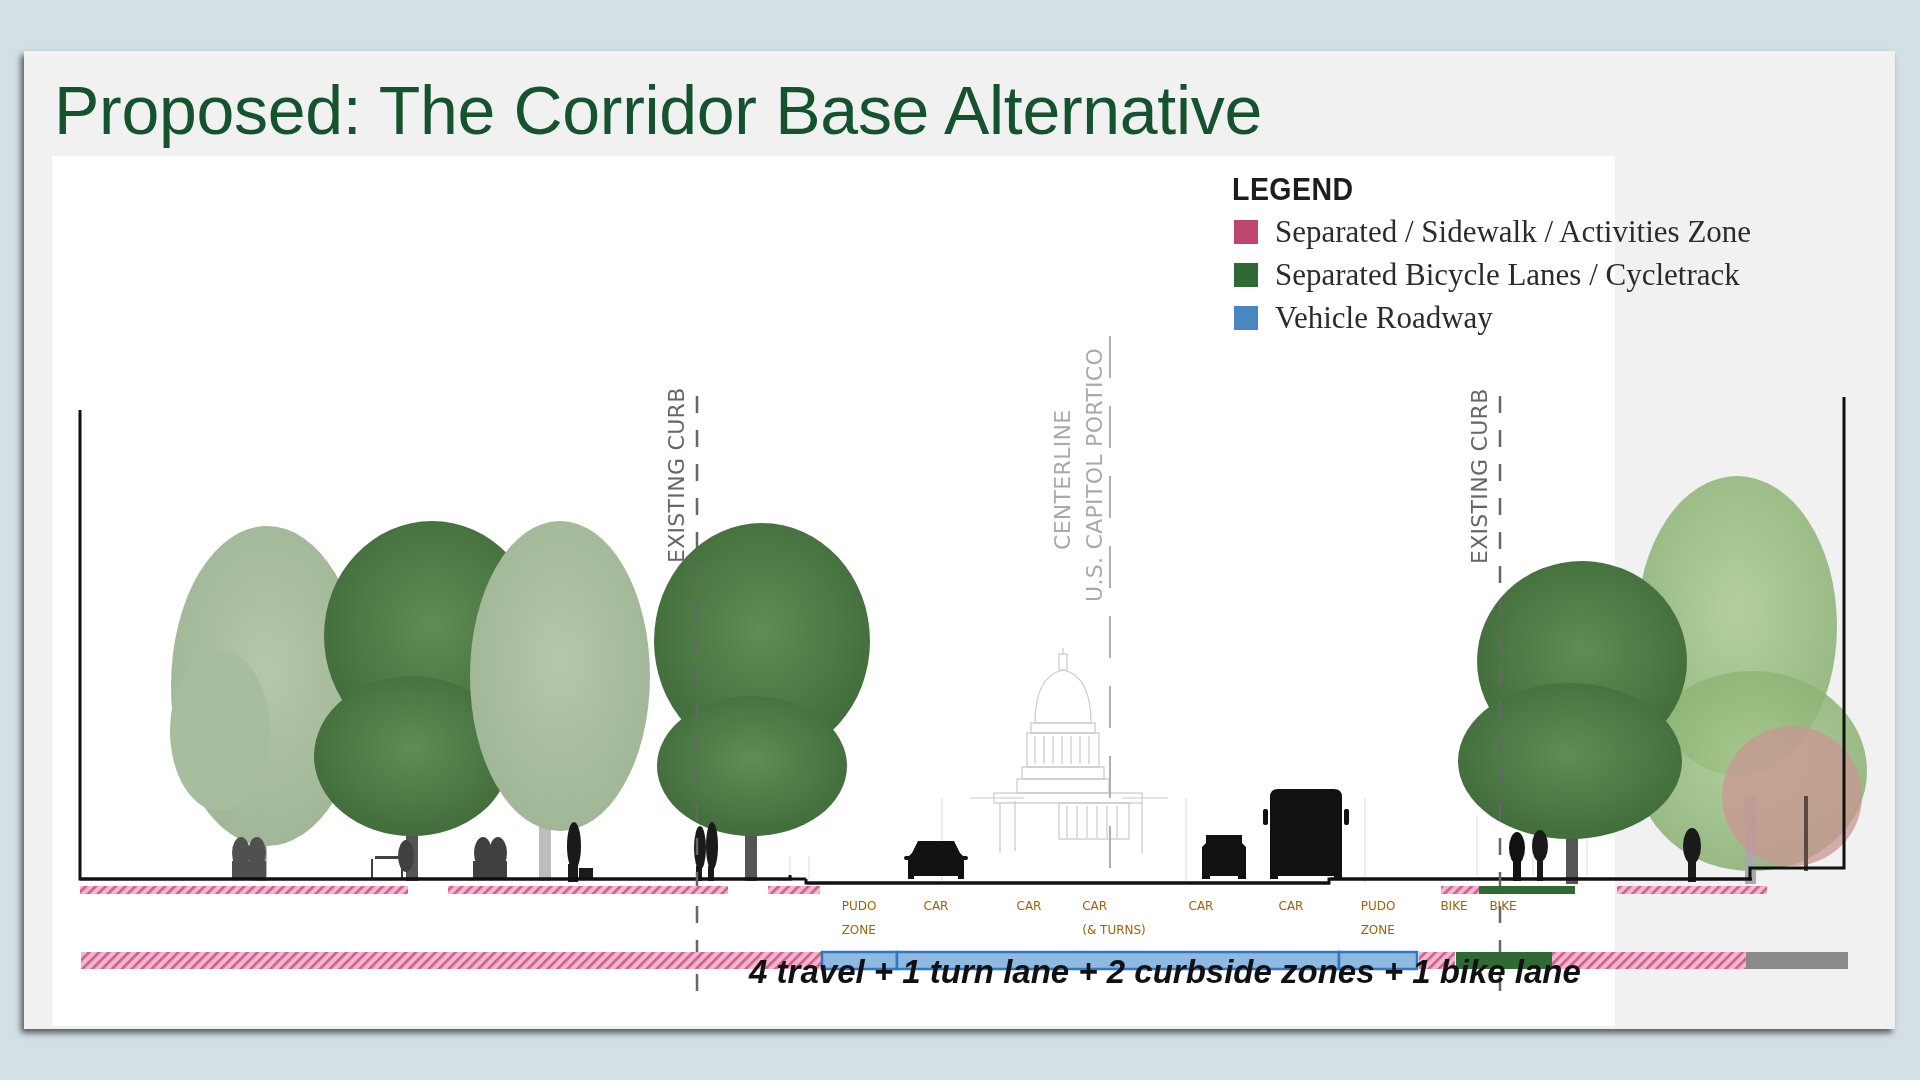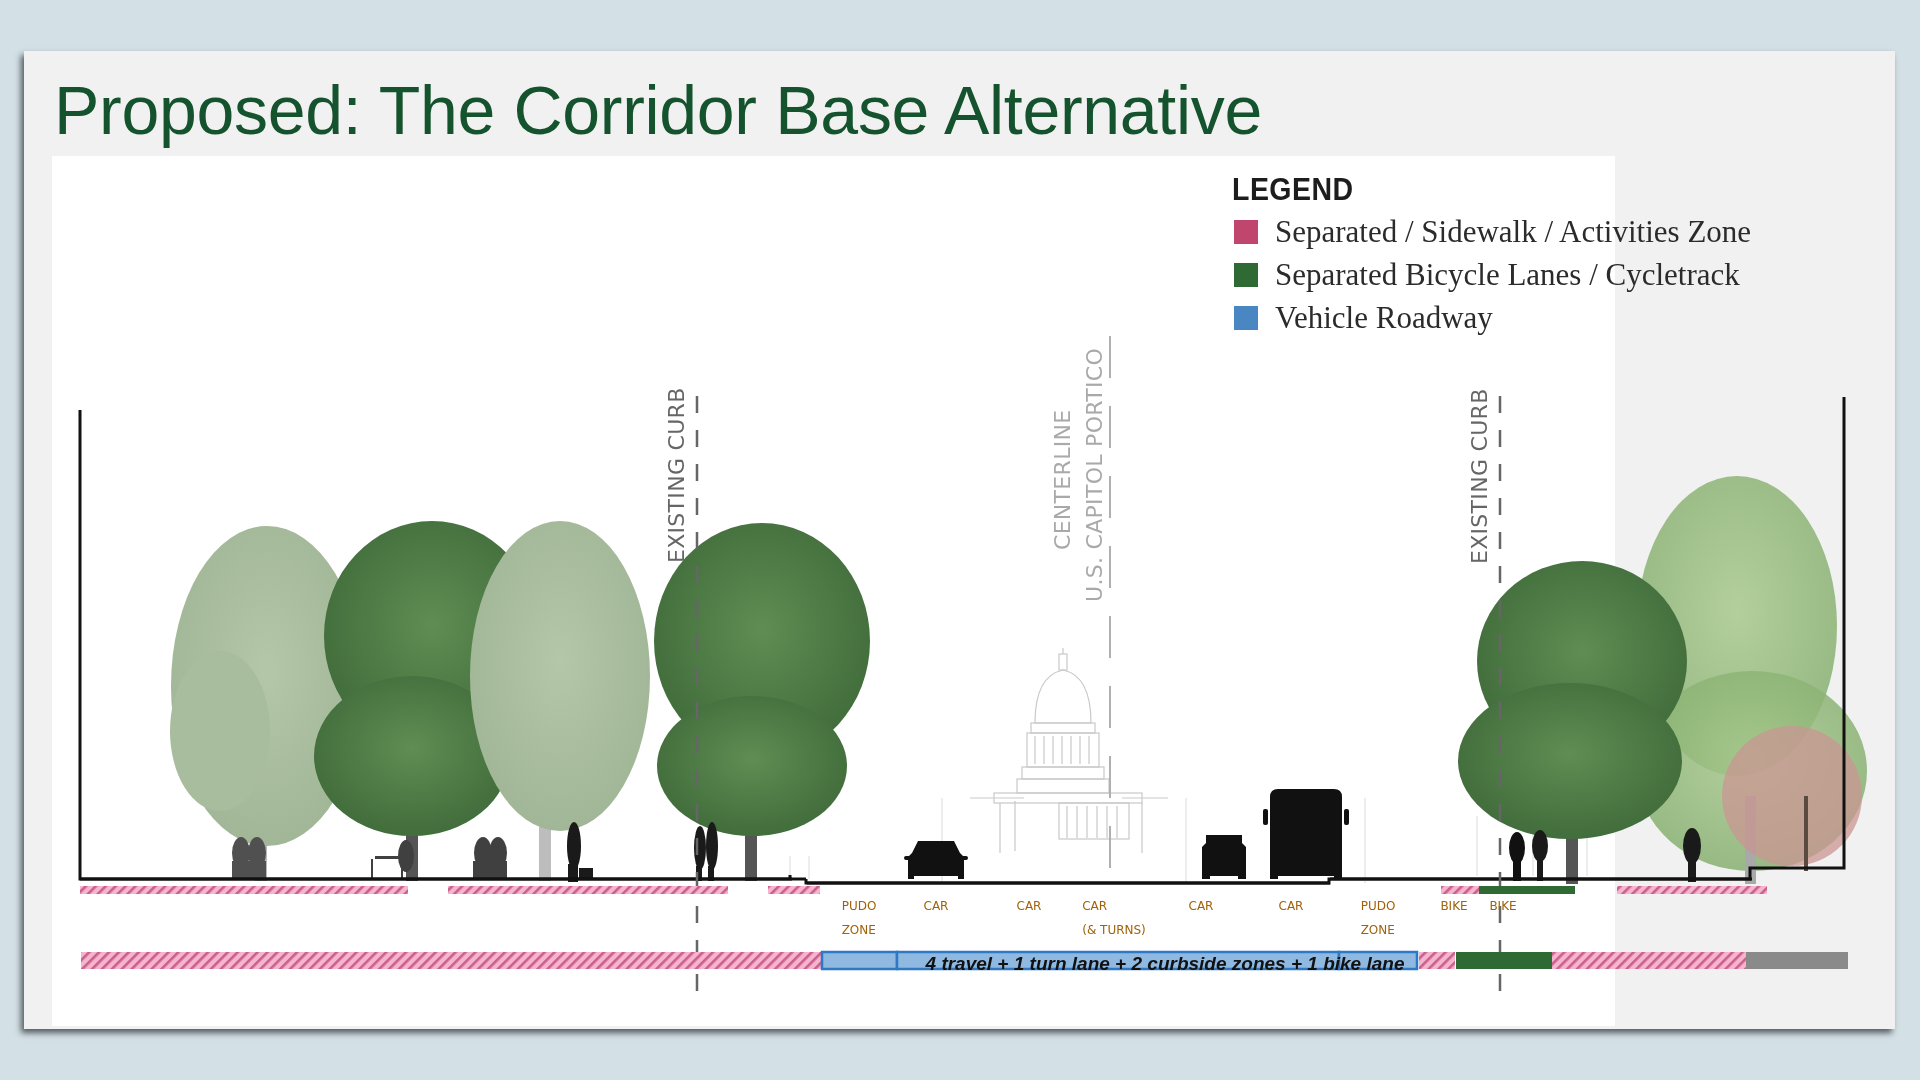--- a/index.html
+++ b/index.html
@@ -49,21 +49,21 @@
   
   .lane-label {
     position: absolute; text-align: left; font-family: "DejaVu Sans", sans-serif;
     font-size: 12px; line-height: 24px; color: #a16207; white-space: pre;
     transform: translateX(-50%);
   }
   .caption {
     position: absolute; left: 0; width: 100%; top: 797px;
     padding-left: 1113px; text-align: left;
     font-family: "Liberation Sans", sans-serif; font-weight: bold; font-style: italic;
-    font-size: 19px; color: #111; white-space: nowrap;
+    font-size: 33px; color: #111; white-space: nowrap;
   }
   .caption span { display: inline-block; transform: translateX(-50%); }
 </style>
 </head>
 <body>
 
 <div class="slide">
   <div class="title">Proposed: The Corridor Base Alternative</div>
 
   <div class="panel">

